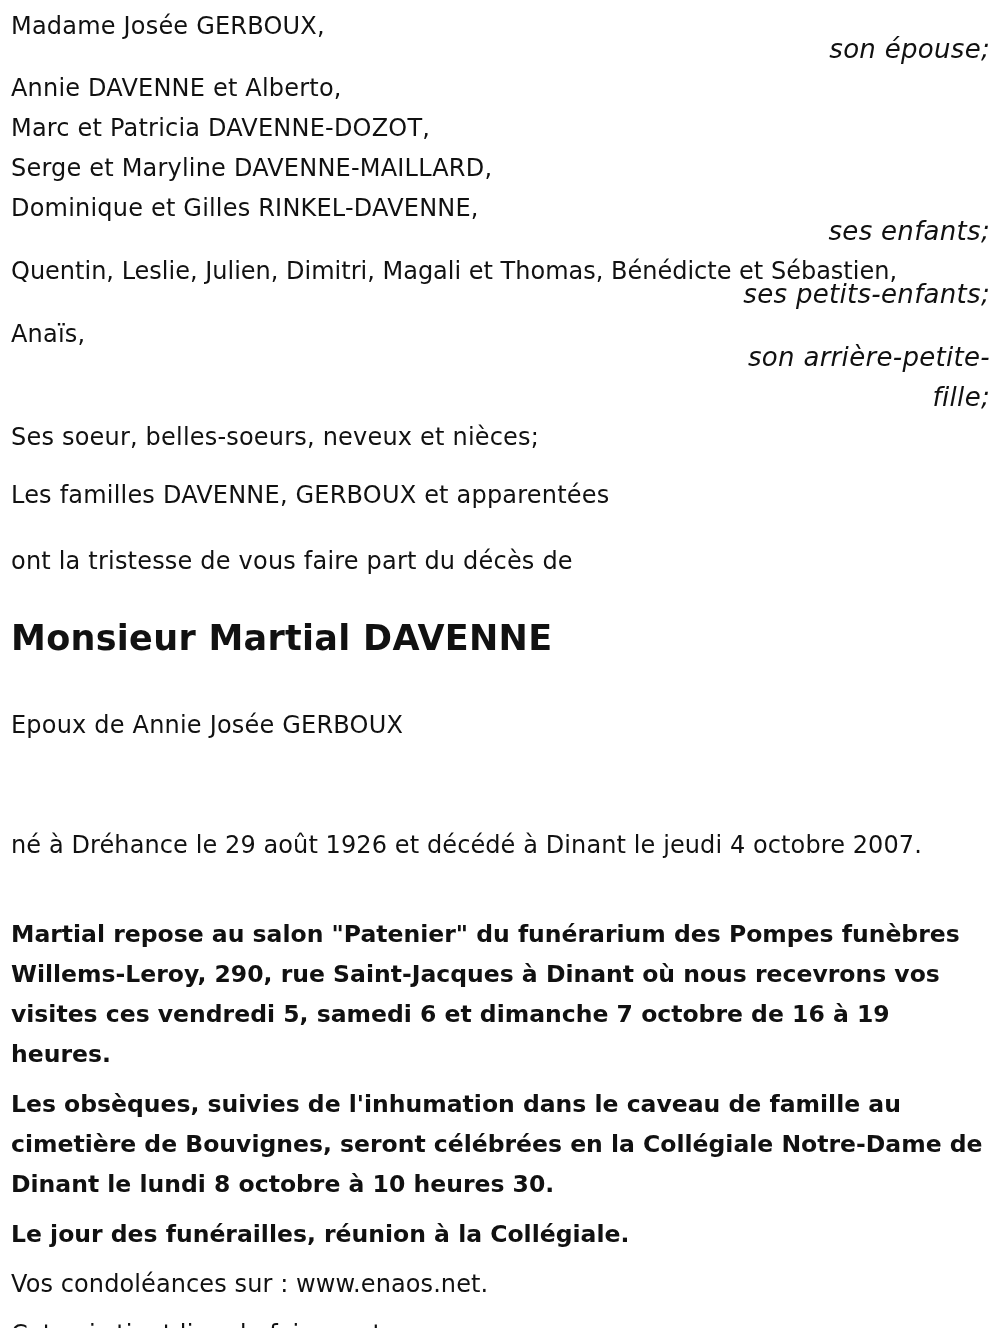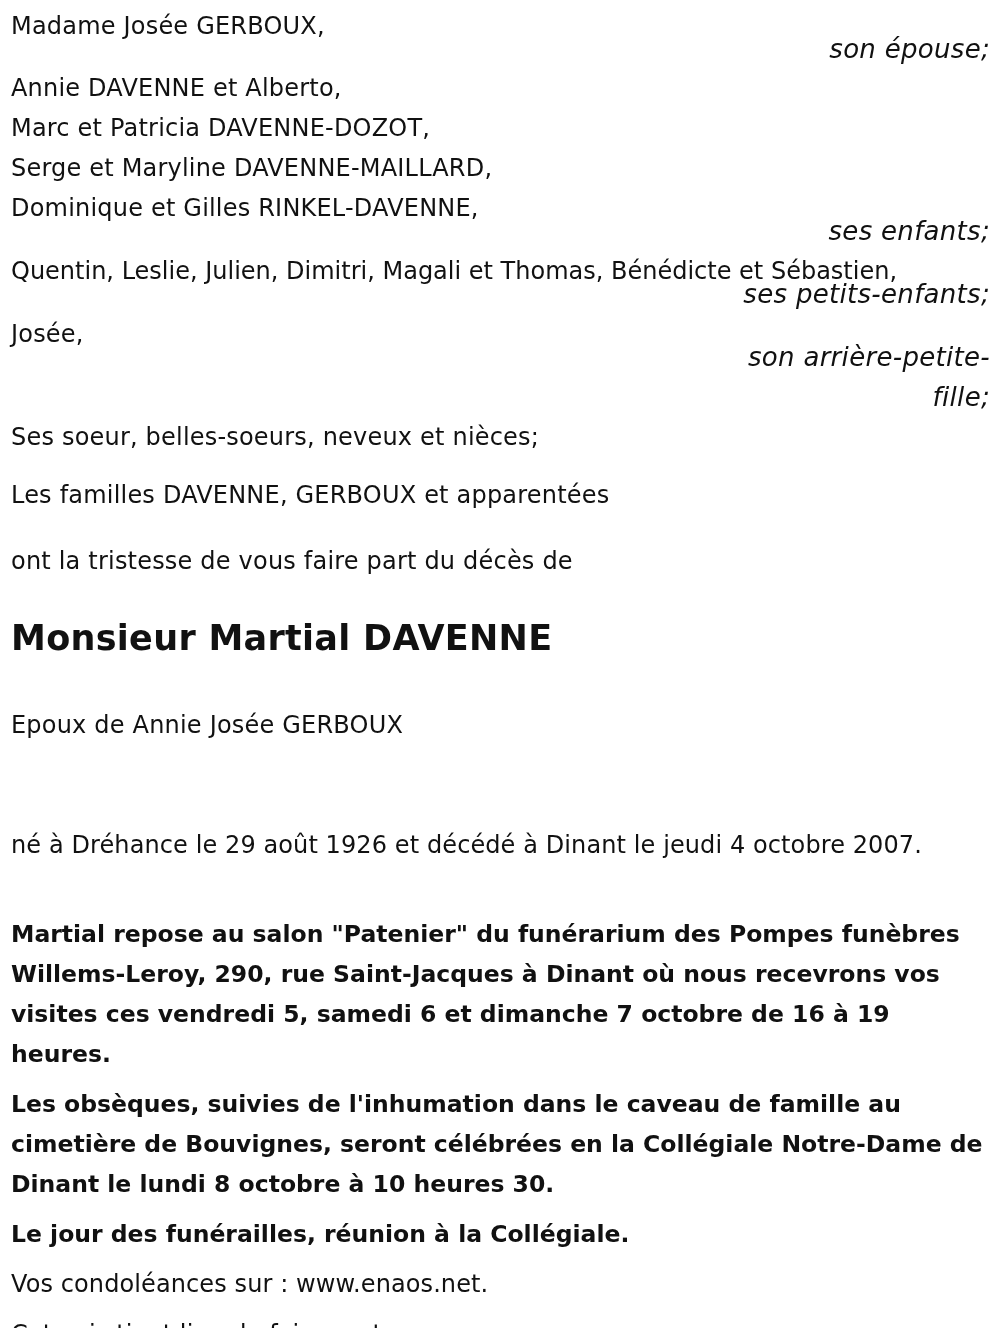--- a/index.html
+++ b/index.html
@@ -37,21 +37,21 @@
 
   <div class="line" style="top:72px;">Annie DAVENNE et Alberto,</div>
   <div class="line" style="top:112px;">Marc et Patricia DAVENNE-DOZOT,</div>
   <div class="line" style="top:152px;">Serge et Maryline DAVENNE-MAILLARD,</div>
   <div class="line" style="top:192px;">Dominique et Gilles RINKEL-DAVENNE,</div>
   <div class="role" style="top:216px;">ses enfants;</div>
 
   <div class="line" style="top:255px; letter-spacing:0;">Quentin, Leslie, Julien, Dimitri, Magali et Thomas, Bénédicte et Sébastien,</div>
   <div class="role" style="top:279px;">ses petits-enfants;</div>
 
-  <div class="line" style="top:318px;">Josée,</div>
+  <div class="line" style="top:318px;">Anaïs,</div>
   <div class="role" style="top:342px;">son arrière-petite-</div>
   <div class="role" style="top:382px;">fille;</div>
 
   <div class="line" style="top:421px;">Ses soeur, belles-soeurs, neveux et nièces;</div>
   <div class="line" style="top:479px;">Les familles DAVENNE, GERBOUX et apparentées</div>
 
   <div class="line" style="top:545px;">ont la tristesse de vous faire part du décès de</div>
 
   <div class="title" style="top:616px;">Monsieur Martial DAVENNE</div>
 

